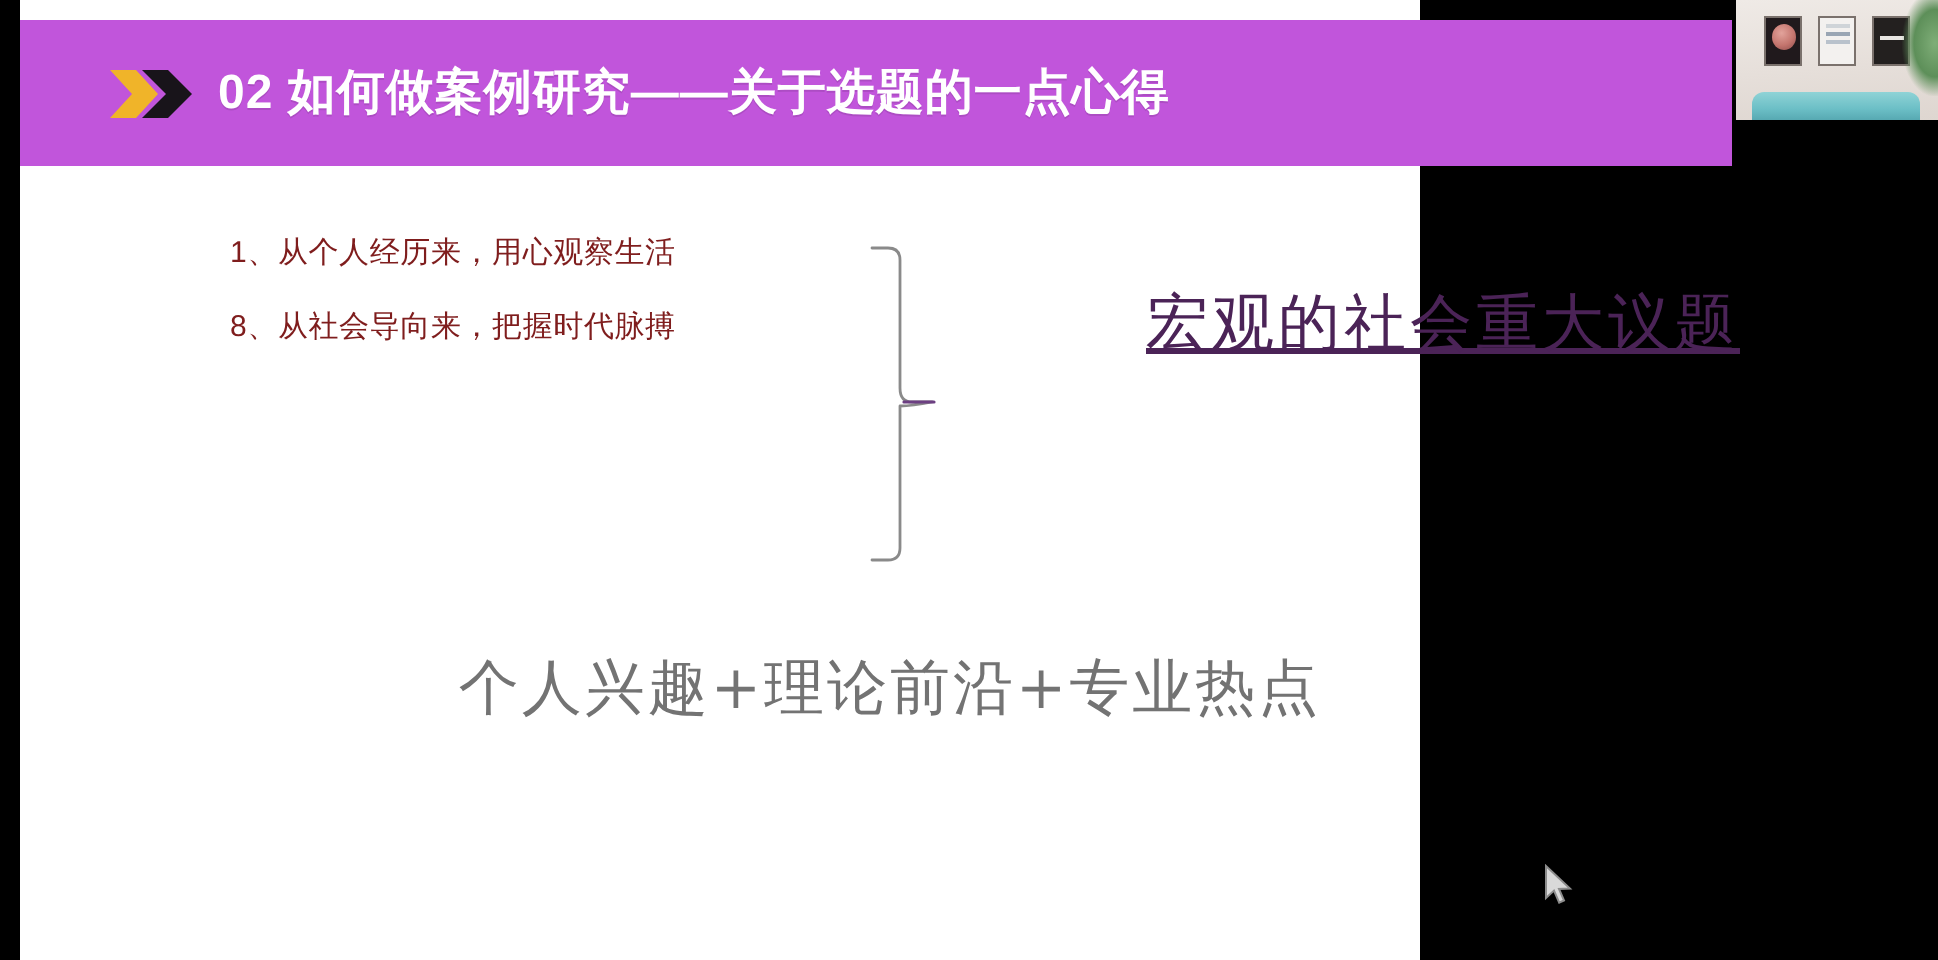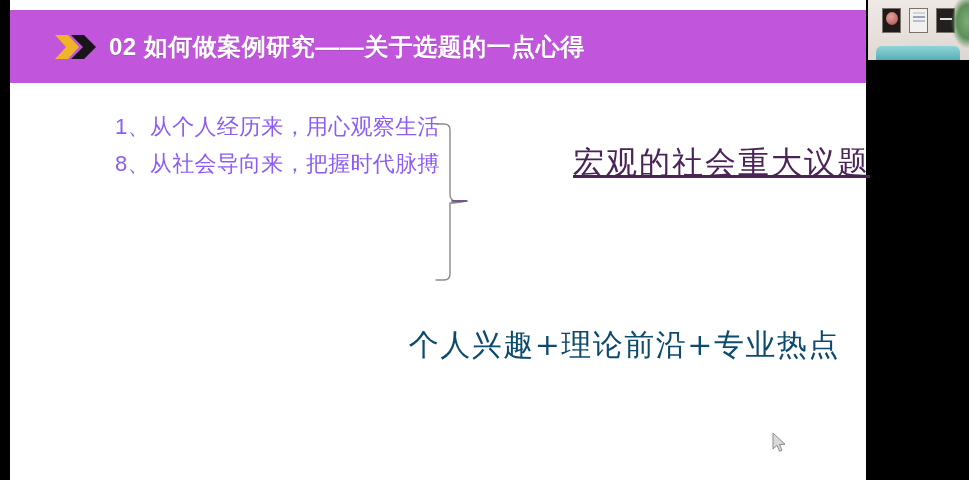--- a/index.html
+++ b/index.html
@@ -14,21 +14,21 @@
     background: #000000;
     overflow: hidden;
     font-family: "Liberation Sans", "DejaVu Sans", sans-serif;
   }
 
   
   #slide {
     position: absolute;
     left: 10px;
     top: 0px;
-    width: 856px;
+    width: 700px;
     height: 480px;
     background: #ffffff;
   }
 
   
   #header-bar {
     position: absolute;
     left: 0px;
     top: 10px;
     width: 856px;
@@ -57,22 +57,22 @@
   }
 
   
   #list-block {
     position: absolute;
     left: 105px;
     top: 108px;
     width: 310px;
   }
   .list-item {
-    color: #8b5cf6;
-    font-size: 22px;
+    color: #7f1d1d;
+    font-size: 15px;
     line-height: 37px;
     white-space: nowrap;
     letter-spacing: 0.3px;
   }
 
   
   #brace {
     position: absolute;
     left: 424px;
     top: 122px;
@@ -96,22 +96,22 @@
     text-decoration: underline;
   }
   .headline-line { display: block; white-space: nowrap; }
 
   
   #bottom-block {
     position: absolute;
     left: 40px;
     top: 322px;
     width: 790px;
-    text-align: right;
-    color: #0c4a6e;
+    text-align: center;
+    color: #737373;
     font-family: "DejaVu Serif", "Liberation Serif", serif;
   }
   #bottom-line-1 {
     display: block;
     font-size: 30px;
     line-height: 46px;
     letter-spacing: 1.5px;
     white-space: nowrap;
   }
   #bottom-line-2 {

